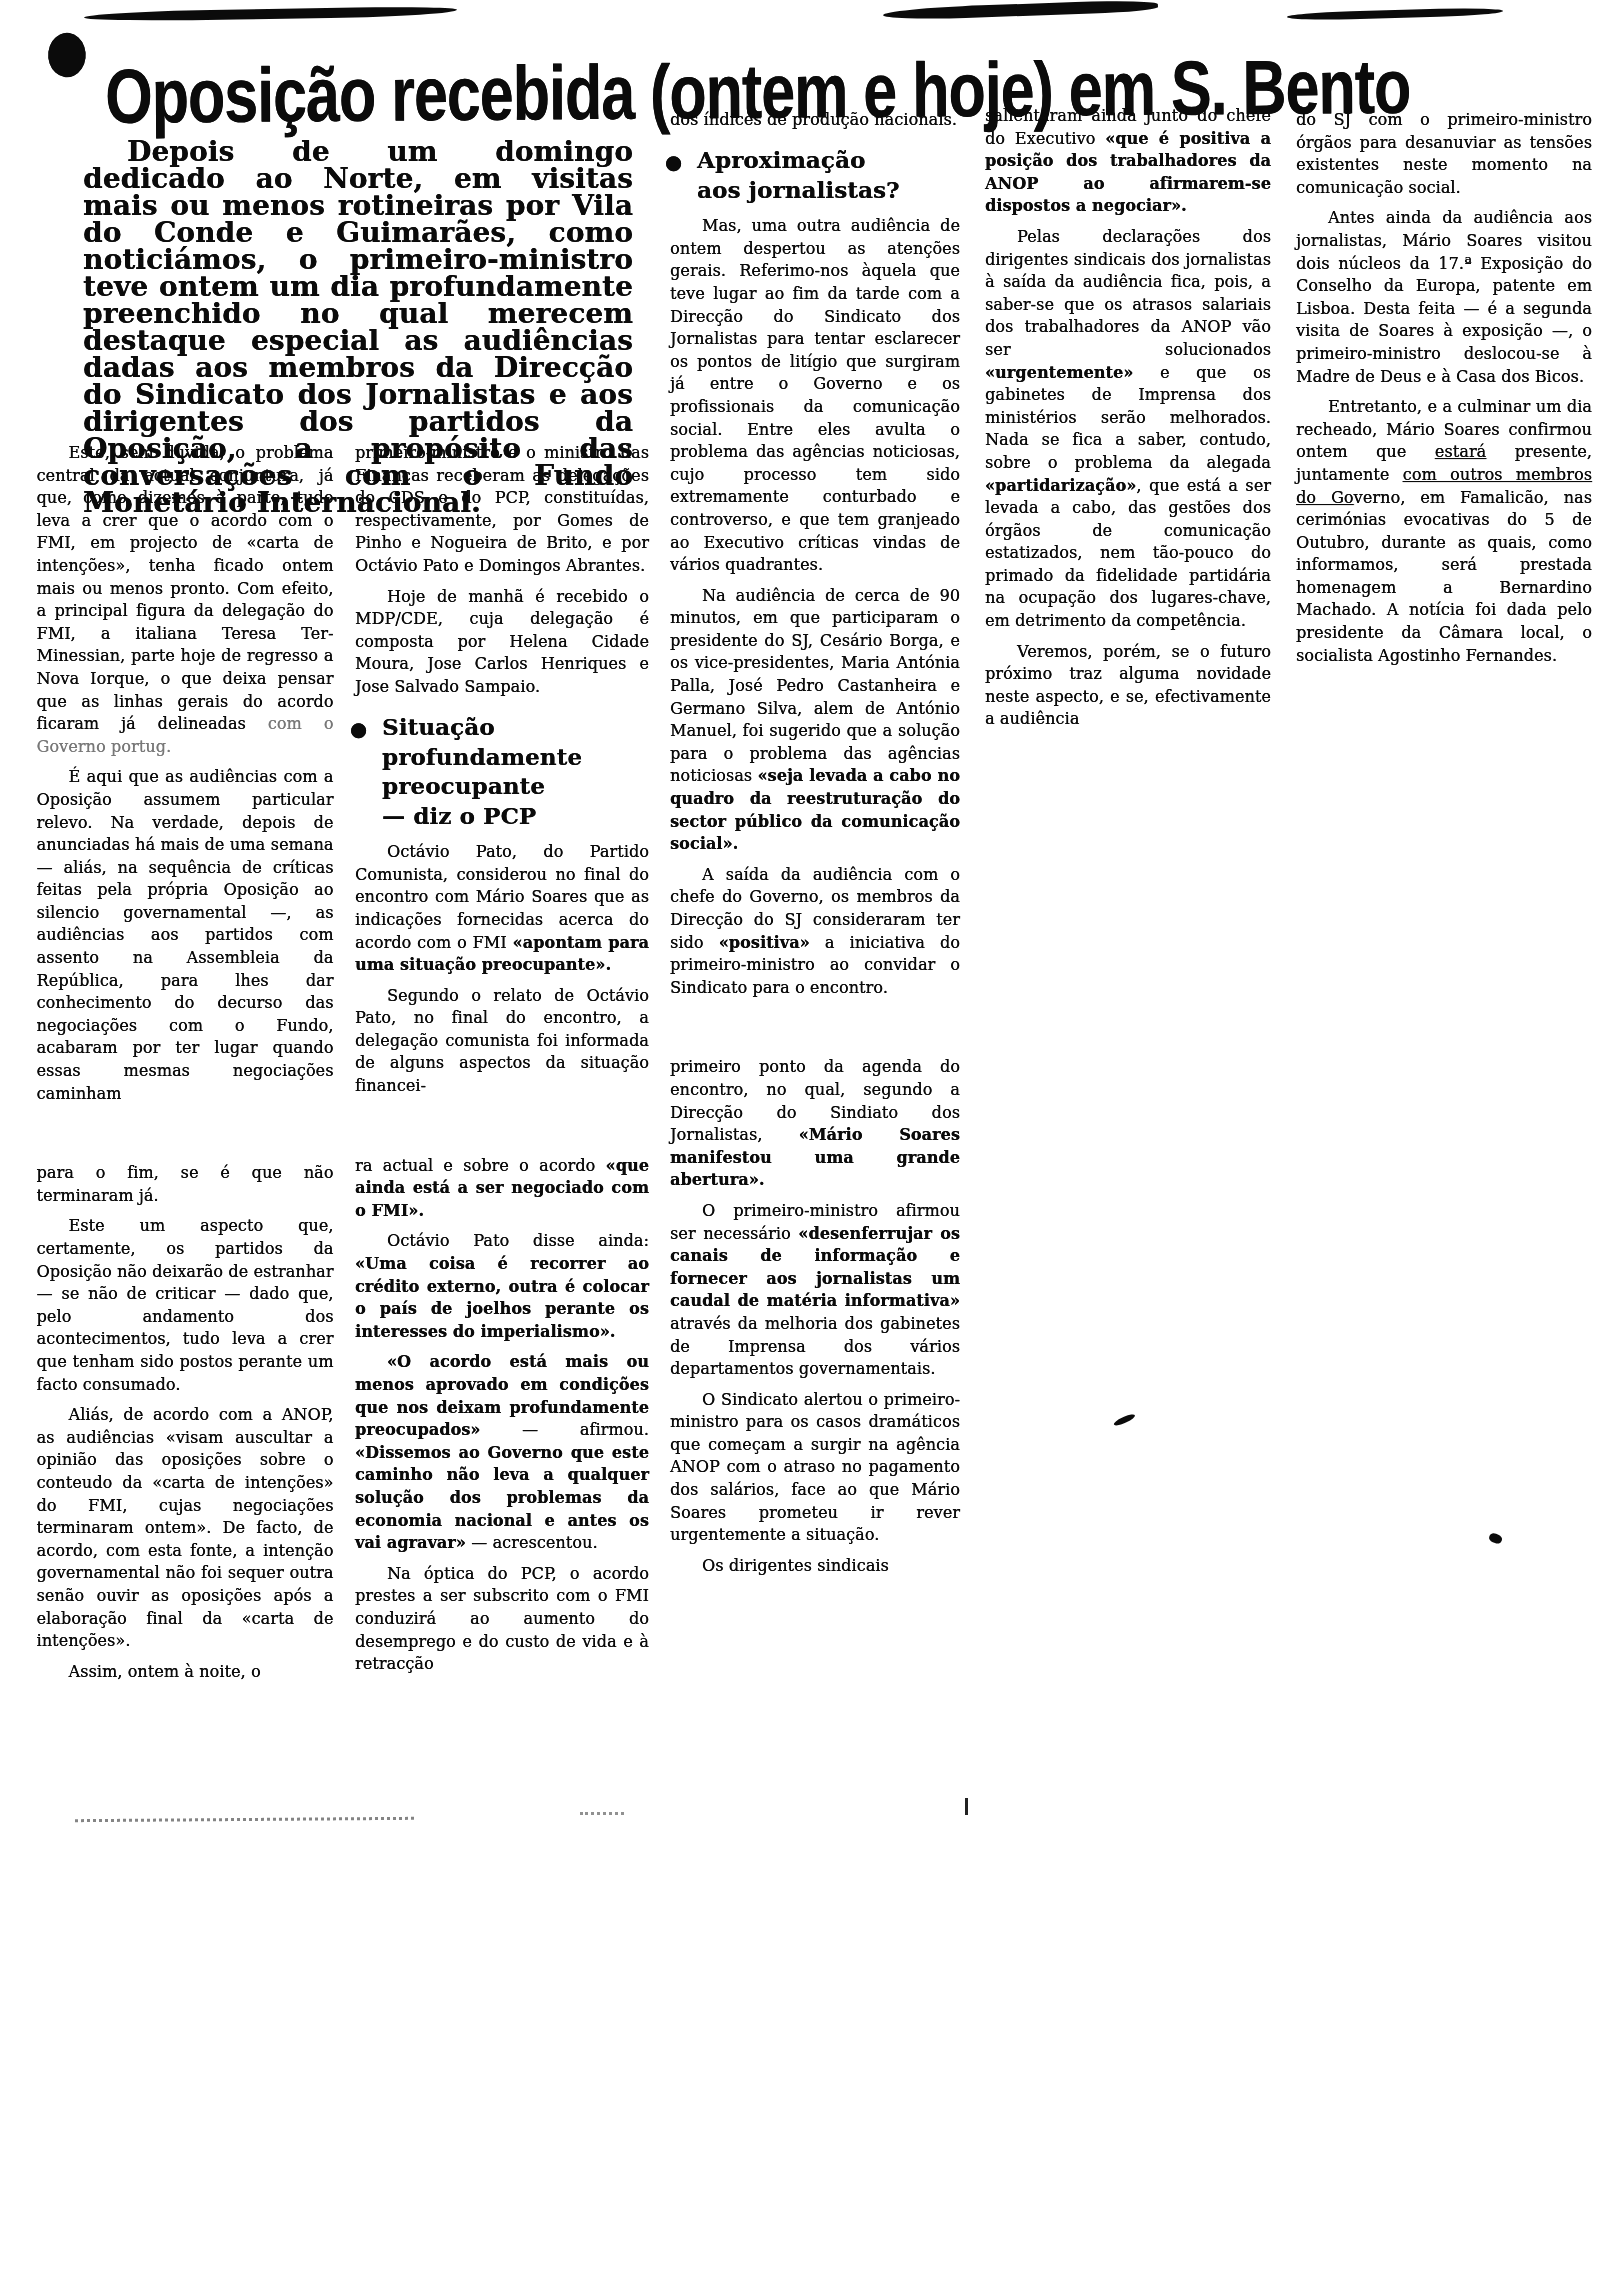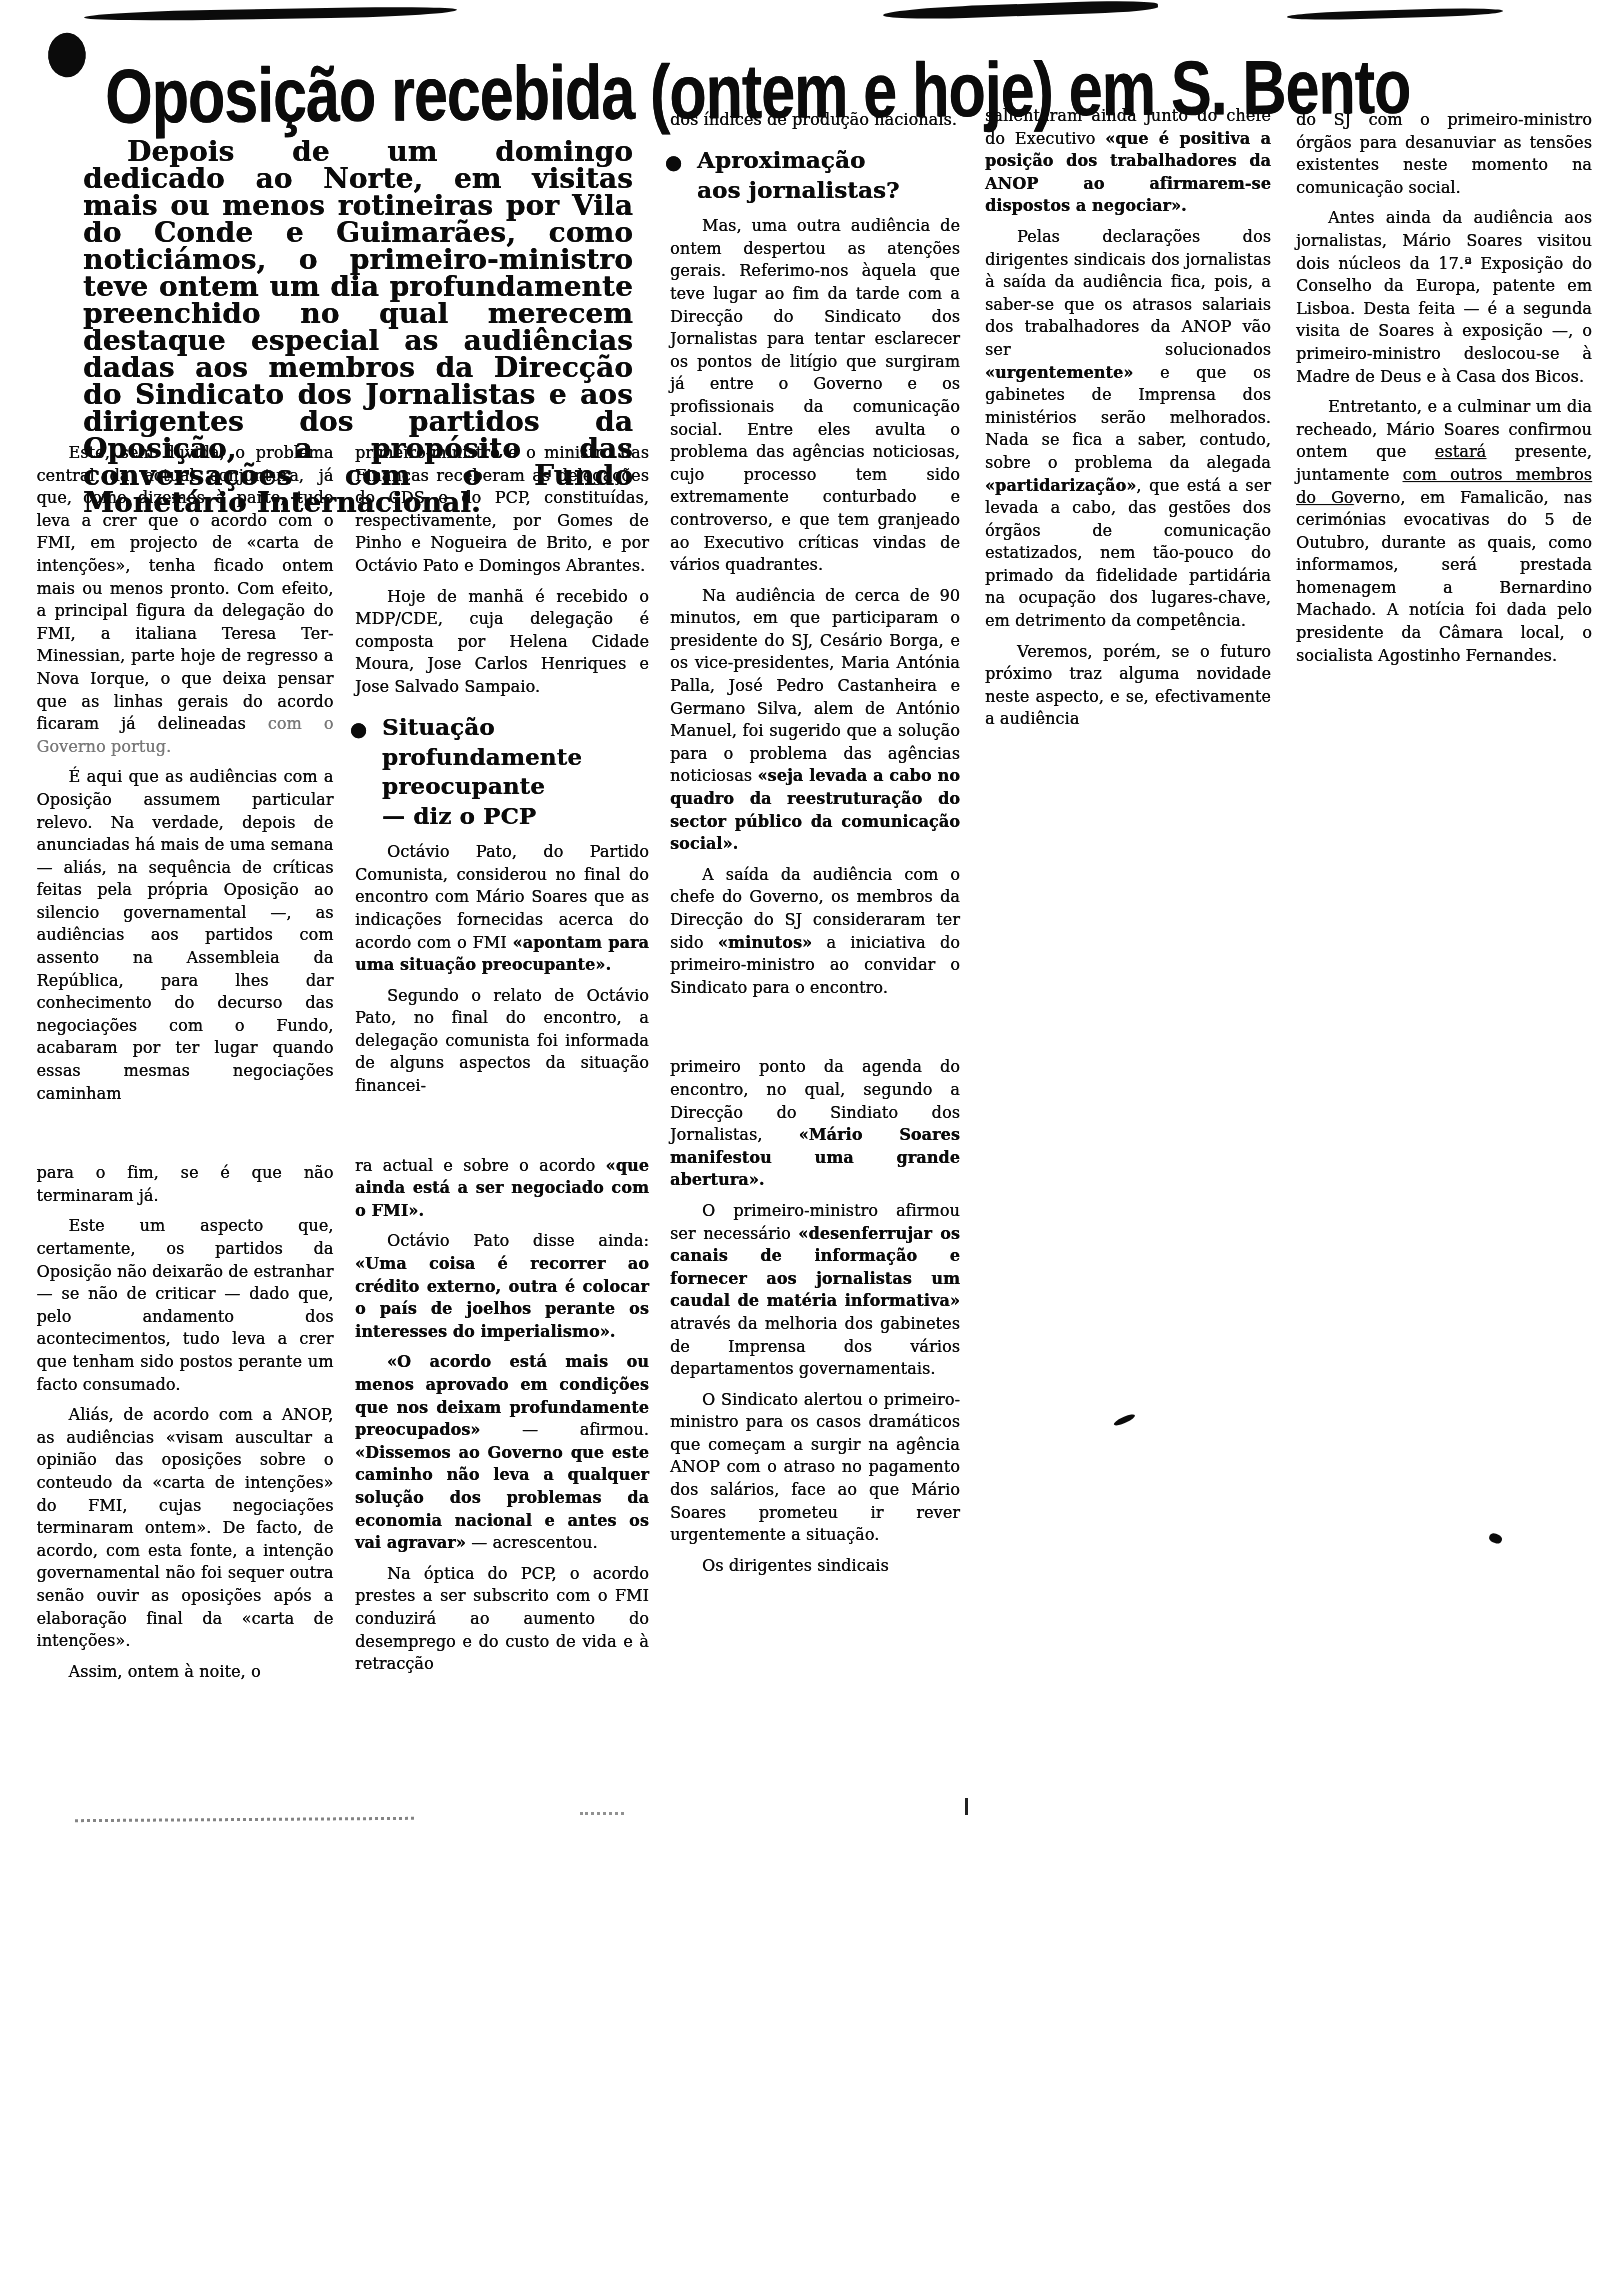--- a/index.html
+++ b/index.html
@@ -93,21 +93,21 @@
       <p class="cont"><span class="">ra actual e sobre o acordo </span><span class="b">«que ainda está a ser negociado com o FMI».</span></p>
       <p class=" sp"><span class="">Octávio Pato disse ainda: </span><span class="b">«Uma coisa é recorrer ao crédito externo, outra é colocar o país de joelhos perante os interesses do imperialismo».</span></p>
       <p class=" sp"><span class="b">«O acordo está mais ou menos aprovado em condições que nos deixam profundamente preocupados»</span><span class=""> — afirmou. </span><span class="b">«Dissemos ao Governo que este caminho não leva a qualquer solução dos problemas da economia nacional e antes os vai agravar»</span><span class=""> — acrescentou.</span></p>
       <p class=" sp"><span class="">Na óptica do PCP, o acordo prestes a ser subscrito com o FMI conduzirá ao aumento do desemprego e do custo de vida e à retracção</span></p>
     </div>
   <div class="col c3">
       <p class="cont"><span class="">dos índices de produção nacionais.</span></p>
       <h3><span class="hb">●</span>Aproximação<br>aos jornalistas?</h3>
       <p class=""><span class="">Mas, uma outra audiência de ontem despertou as atenções gerais. Referimo-nos àquela que teve lugar ao fim da tarde com a Direcção do Sindicato dos Jornalistas para tentar esclarecer os pontos de litígio que surgiram já entre o Governo e os profissionais da comunicação social. Entre eles avulta o problema das agências noticiosas, cujo processo tem sido extremamente conturbado e controverso, e que tem granjeado ao Executivo críticas vindas de vários quadrantes.</span></p>
       <p class=""><span class="">Na audiência de cerca de 90 minutos, em que participaram o presidente do SJ, Cesário Borga, e os vice-presidentes, Maria Antónia Palla, José Pedro Castanheira e Germano Silva, alem de António Manuel, foi sugerido que a solução para o problema das agências noticiosas </span><span class="b">«seja levada a cabo no quadro da reestruturação do sector público da comunicação social».</span></p>
-      <p class=""><span class="">A saída da audiência com o chefe do Governo, os membros da Direcção do SJ consideraram ter sido </span><span class="b">«minutos»</span><span class=""> a iniciativa do primeiro-ministro ao convidar o Sindicato para o encontro.</span></p>
+      <p class=""><span class="">A saída da audiência com o chefe do Governo, os membros da Direcção do SJ consideraram ter sido </span><span class="b">«positiva»</span><span class=""> a iniciativa do primeiro-ministro ao convidar o Sindicato para o encontro.</span></p>
       <div class="gap"></div>
       <p class="cont"><span class="">primeiro ponto da agenda do encontro, no qual, segundo a Direcção do Sindiato dos Jornalistas, </span><span class="b">«Mário Soares manifestou uma grande abertura».</span></p>
       <p class=""><span class="">O primeiro-ministro afirmou ser necessário </span><span class="b">«desenferrujar os canais de informação e fornecer aos jornalistas um caudal de matéria informativa»</span><span class=""> através da melhoria dos gabinetes de Imprensa dos vários departamentos governamentais.</span></p>
       <p class=""><span class="">O Sindicato alertou o primeiro-ministro para os casos dramáticos que começam a surgir na agência ANOP com o atraso no pagamento dos salários, face ao que Mário Soares prometeu ir rever urgentemente a situação.</span></p>
       <p class=" sp"><span class="">Os dirigentes sindicais</span></p>
     </div>
   <div class="col c4">
       <p class="cont"><span class="">salientaram ainda junto do chefe do Executivo </span><span class="b">«que é positiva a posição dos trabalhadores da ANOP ao afirmarem-se dispostos a negociar».</span></p>
       <p class=""><span class="">Pelas declarações dos dirigentes sindicais dos jornalistas à saída da audiência fica, pois, a saber-se que os atrasos salariais dos trabalhadores da ANOP vão ser solucionados </span><span class="b">«urgentemente»</span><span class=""> e que os gabinetes de Imprensa dos ministérios serão melhorados. Nada se fica a saber, contudo, sobre o problema da alegada </span><span class="b">«partidarização»</span><span class="">, que está a ser levada a cabo, das gestões dos órgãos de comunicação estatizados, nem tão-pouco do primado da fidelidade partidária na ocupação dos lugares-chave, em detrimento da competência.</span></p>
       <p class=""><span class="">Veremos, porém, se o futuro próximo traz alguma novidade neste aspecto, e se, efectivamente a audiência</span></p>

